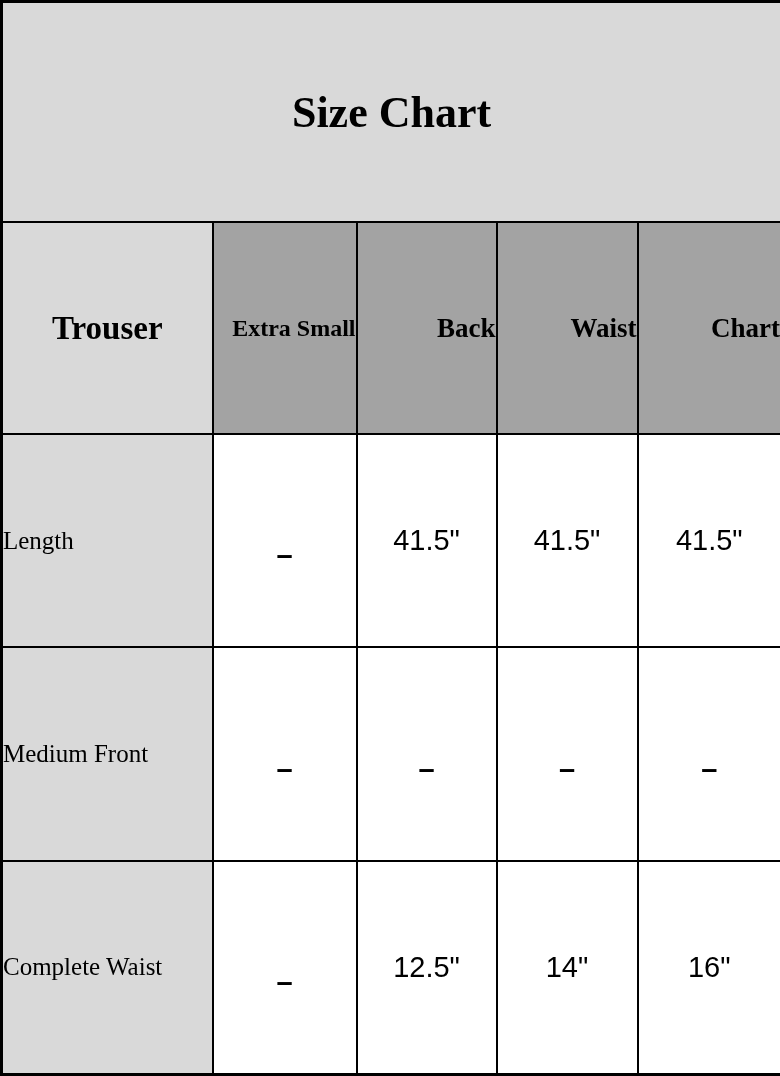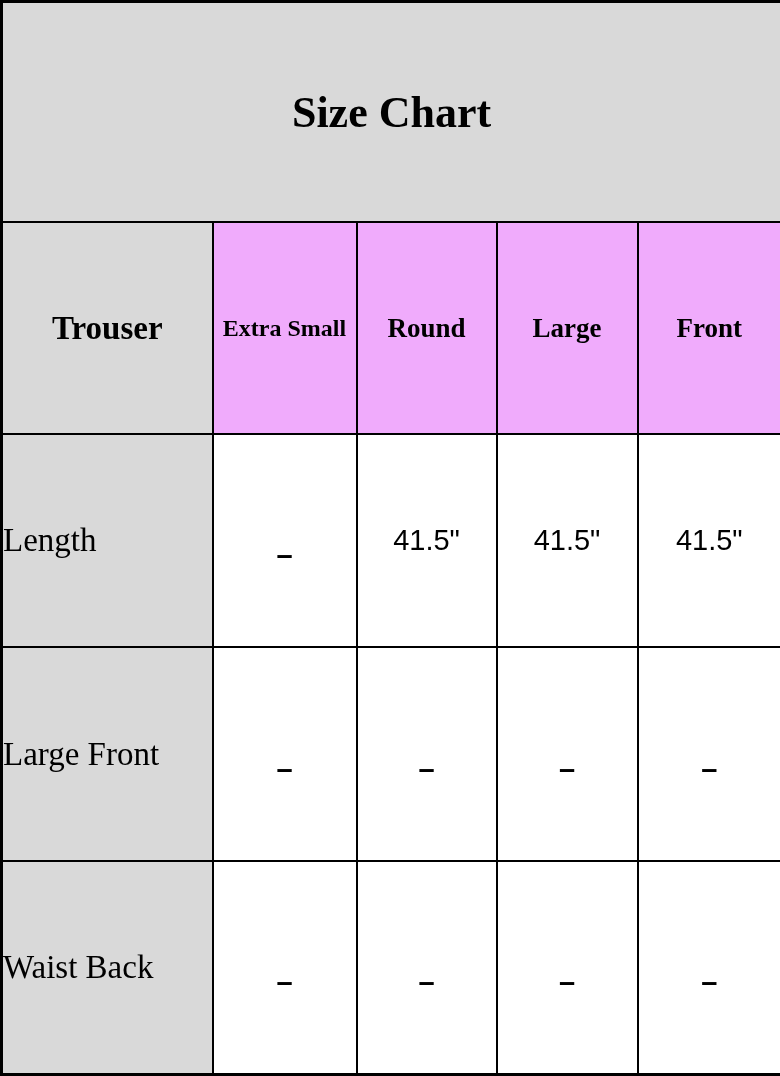--- a/index.html
+++ b/index.html
@@ -43,38 +43,38 @@
   tr.header-row { height: 118px; margin-top: 8px; }
   th.corner-cell {
     background: #d9d9d9;
     text-align: center;
     vertical-align: middle;
     font-family: "Liberation Serif", serif;
     font-weight: 700;
     font-size: 33px;
   }
   th.col-header {
-    background: #f0abfc;
-    text-align: center;
+    background: #a3a3a3;
+    text-align: right;
     vertical-align: middle;
     font-family: "Liberation Serif", serif;
     font-weight: 700;
     font-size: 27px;
   }
   th.col-header.xs { font-size: 24px; }
   
   tr.body-row { height: 119px; }
   td.row-label-cell {
     background: #d9d9d9;
     text-align: left;
     vertical-align: middle;
     padding-left: 14px;
     font-family: "Liberation Serif", serif;
     font-weight: 400;
-    font-size: 33px;
+    font-size: 25px;
   }
   td.value-cell {
     background: #ffffff;
     text-align: center;
     vertical-align: middle;
     font-family: "Liberation Sans", sans-serif;
     font-weight: 400;
     font-size: 29px;
   }
   td.value-cell span { display: inline-block; }
@@ -95,47 +95,47 @@
       <col style="width:141px">
       <col style="width:144px">
     </colgroup>
     <tbody>
       <tr>
         <td class="title-cell" colspan="5">Size Chart</td>
       </tr>
       <tr class="header-row">
         <th class="corner-cell">Trouser</th>
         <th class="col-header xs">Extra Small</th>
-        <th class="col-header">Round</th>
-        <th class="col-header">Large</th>
-        <th class="col-header">Front</th>
+        <th class="col-header">Back</th>
+        <th class="col-header">Waist</th>
+        <th class="col-header">Chart</th>
       </tr>
 
       <tr class="body-row">
         <td class="row-label-cell">Length</td>
         <td class="value-cell"><span class="dash">–</span></td>
         <td class="value-cell"><span>41.5"</span></td>
         <td class="value-cell"><span>41.5"</span></td>
         <td class="value-cell"><span>41.5"</span></td>
       </tr>
 
       <tr class="body-row">
-        <td class="row-label-cell">Large Front</td>
+        <td class="row-label-cell">Medium Front</td>
         <td class="value-cell"><span class="dash">–</span></td>
         <td class="value-cell"><span class="dash">–</span></td>
         <td class="value-cell"><span class="dash">–</span></td>
         <td class="value-cell"><span class="dash">–</span></td>
       </tr>
 
+
       <tr class="body-row">
-        <td class="row-label-cell">Waist Back</td>
+        <td class="row-label-cell">Complete Waist</td>
         <td class="value-cell"><span class="dash">–</span></td>
-        <td class="value-cell"><span class="dash">–</span></td>
-        <td class="value-cell"><span class="dash">–</span></td>
-        <td class="value-cell"><span class="dash">–</span></td>
+        <td class="value-cell"><span>12.5"</span></td>
+        <td class="value-cell"><span>14"</span></td>
+        <td class="value-cell"><span>16"</span></td>
       </tr>
-
 
 
 
     </tbody>
   </table>
 </div>
 
 </body></html>

